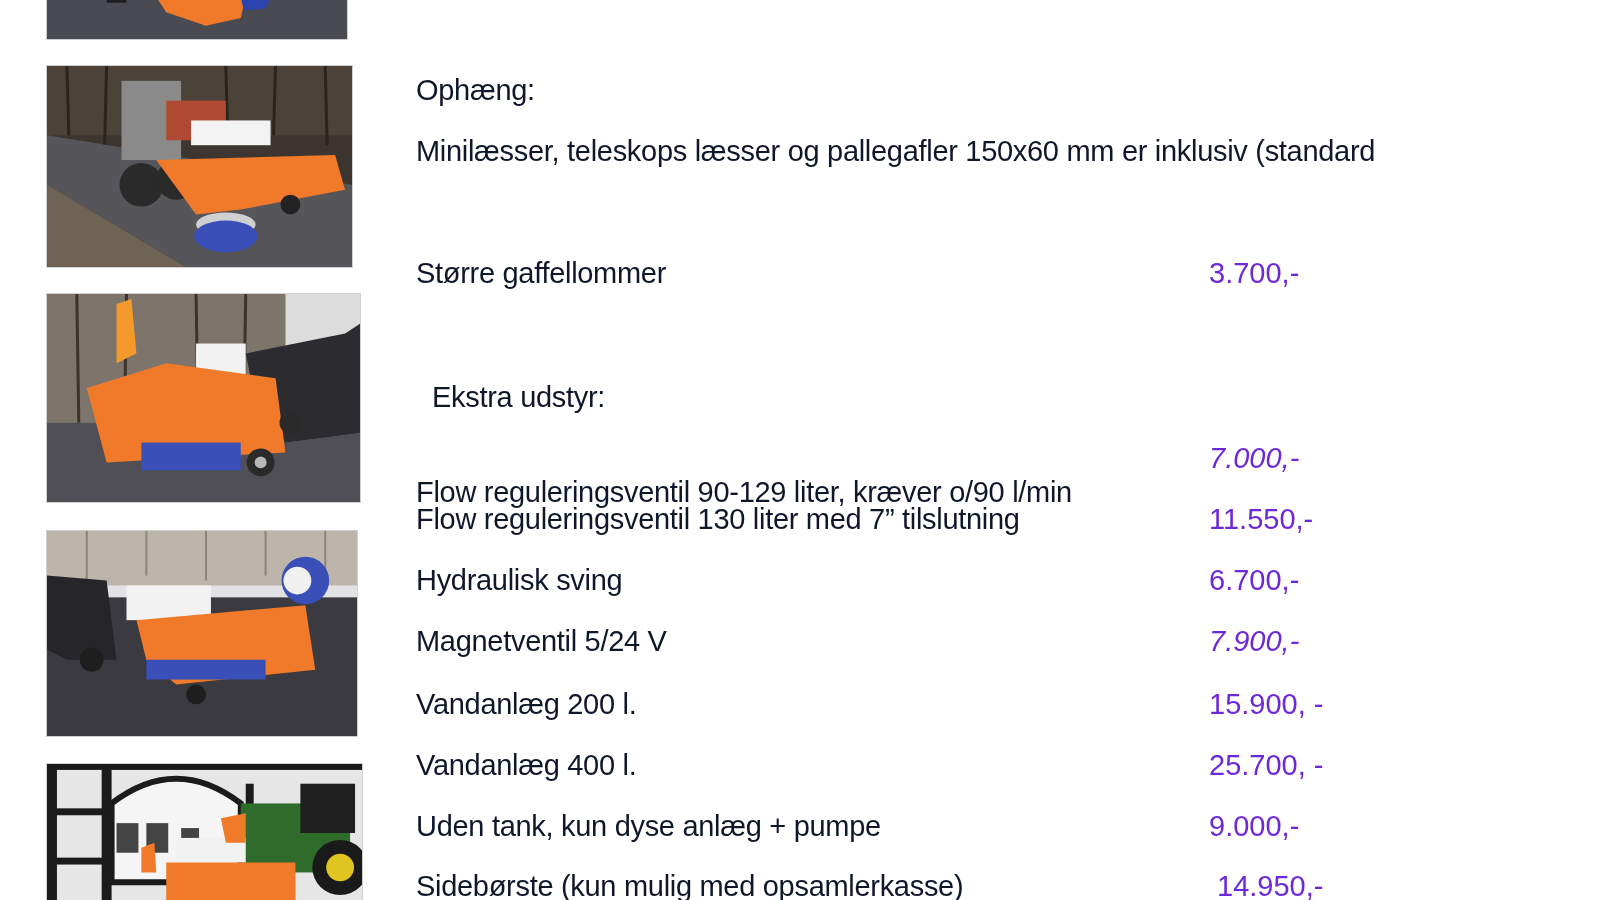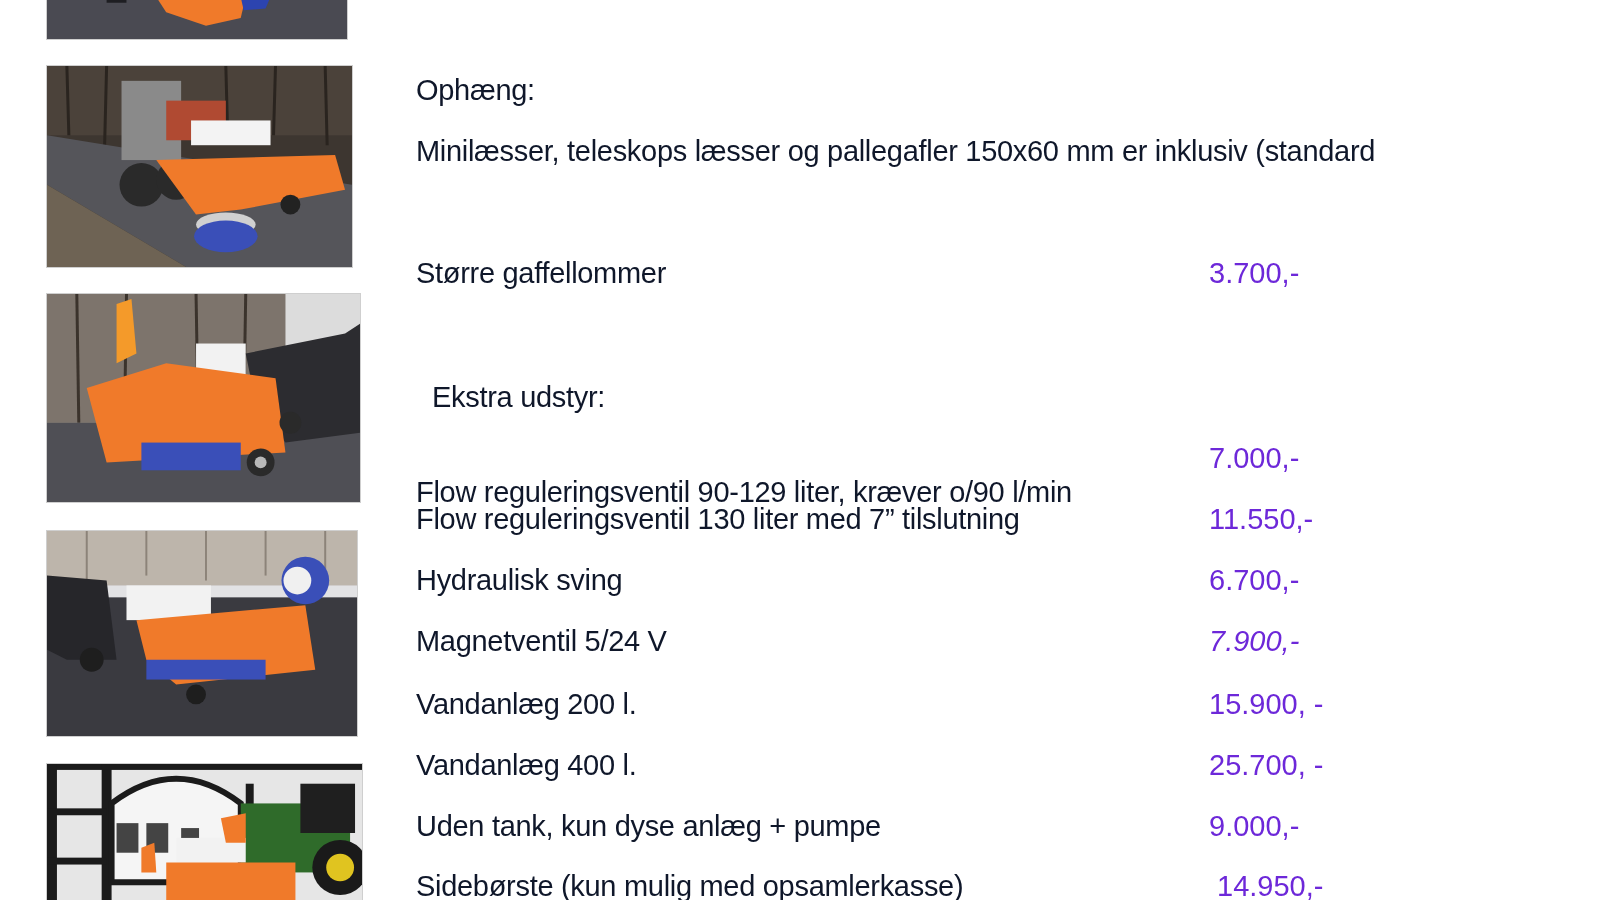--- a/index.html
+++ b/index.html
@@ -155,21 +155,21 @@
 
   <div>
     <div class="text" style="left:416px; top:259px;">Større gaffellommer</div>
     <div class="price" style="left:1209px; top:259px;">3.700,-</div>
   </div>
 
   <div class="text" style="left:416px; top:383px;margin-left:16px;">Ekstra udstyr:</div>
 
   <div>
     <div class="text" style="left:416px; top:444px;margin-top:34px;">Flow reguleringsventil 90-129 liter, kræver o/90 l/min</div>
-    <div class="price" style="left:1209px; top:444px;">7.000,-</div>
+    <div class="price" style="left:1209px; top:444px;font-style:italic;">7.000,-</div>
   </div>
   <div>
     <div class="text" style="left:416px; top:505px;">Flow reguleringsventil 130 liter med 7” tilslutning</div>
     <div class="price" style="left:1209px; top:505px;">11.550,-</div>
   </div>
   <div>
     <div class="text" style="left:416px; top:566px;text-align:right;">Hydraulisk sving</div>
     <div class="price" style="left:1209px; top:566px;">6.700,-</div>
   </div>
   <div>

